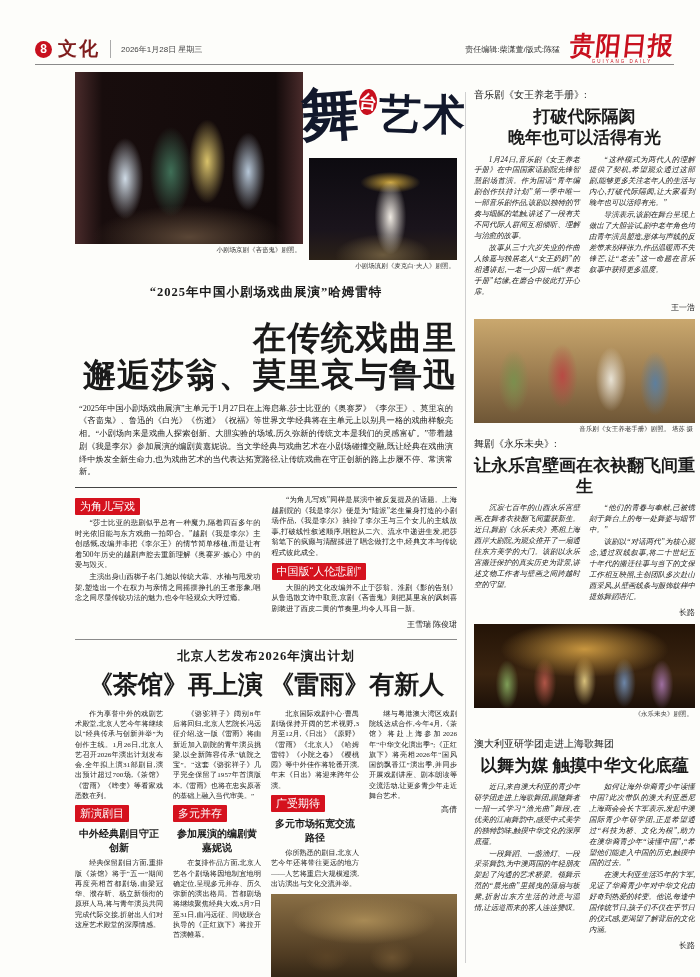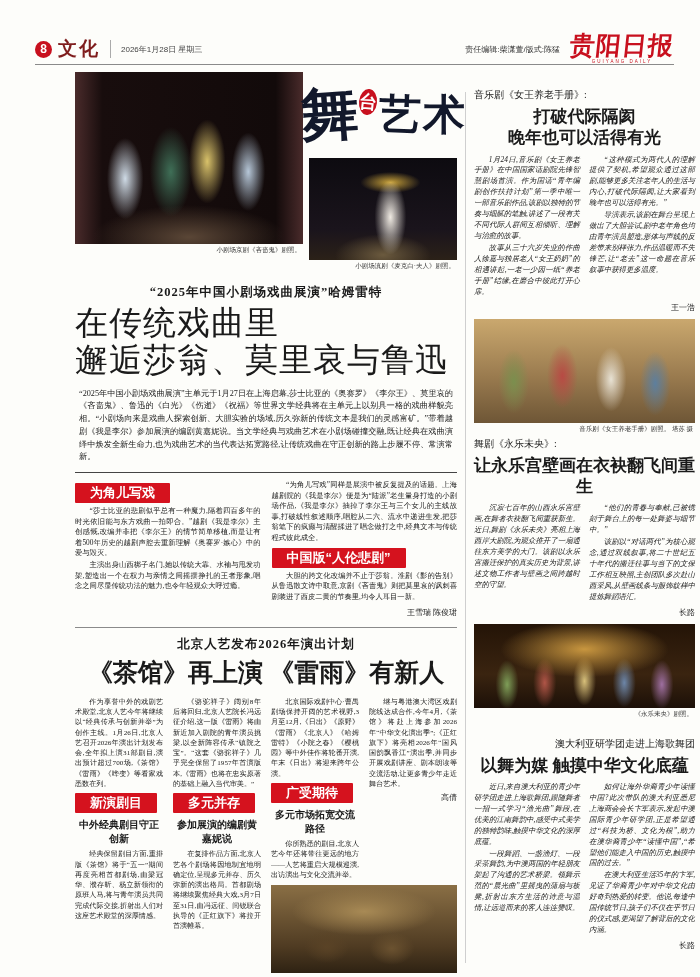--- a/index.html
+++ b/index.html
@@ -76,32 +76,32 @@
   .sl-wu{font-size:58px;color:#12182b;transform:rotate(-4deg);line-height:1;}
   .sl-tai{width:26px;height:26px;border-radius:50%;background:#c8101e;color:#fff;
           font-size:18px;display:flex;align-items:center;justify-content:center;
           margin:0 2px 26px 0;transform:rotate(6deg);}
   .sl-yi{font-size:42px;color:#12182b;line-height:1;transform:rotate(2deg);}
   .sl-shu{font-size:42px;color:#12182b;line-height:1;margin-left:2px;}
   
   .lead{margin-top:14px;}
   .kicker{font-size:12.5px;font-weight:bold;text-align:center;letter-spacing:1px;
           font-family:"Liberation Serif",serif;}
-  .lead-title{font-size:33px;font-weight:400;text-align:left;line-height:1.12;
-              letter-spacing:1px;margin-top:4px;
+  .lead-title{font-size:33px;font-weight:700;text-align:right;line-height:1.12;
+              letter-spacing:1px;margin-top:19px;
               font-family:"Liberation Sans",sans-serif;}
   .intro{font-size:8.2px;line-height:1.55;text-align:justify;margin:9px 4px 0 4px;
          font-family:"Liberation Serif",serif;}
   .intro-rule{border-top:1px solid #444;margin:8px 0 7px 0;}
   .cols3{display:flex;gap:11px;}
   .cols3 .col{flex:1;min-width:0;}
   .col p{margin:0 0 1px 0;font-size:7.3px;line-height:1.46;text-align:justify;
          text-indent:2em;font-family:"Liberation Serif",serif;}
   .col .badge, .bcol .badge{display:inline-block;background:#d5121e;color:#fff;
-        font-size:13px;font-weight:bold;padding:1px 15px;margin:3px 0 3px 0;border-radius:1px;}
+        font-size:11px;font-weight:normal;padding:1px 5px;margin:3px 0 3px 0;border-radius:1px;}
   .byline{font-size:8px;text-align:right;color:#222;margin-top:3px;
           font-family:Liberation Serif, serif;}
   .section-rule{border-top:1px solid #8a8a8a;margin:9px 0 8px 0;}
   
   .bottom-title{font-size:25px;font-weight:900;text-align:center;letter-spacing:0;
                 font-family:"Liberation Serif",serif;margin-top:3px;}
   .bgrid{display:grid;grid-template-columns:repeat(4,1fr);column-gap:10px;margin-top:8px;}
   .bcol{min-width:0;}
   .bcol.c1,.bcol.c2{grid-row:1/3;}
   .bcol p{margin:0 0 1px 0;font-size:7.1px;line-height:1.45;text-align:justify;
@@ -257,21 +257,21 @@
       </section>
 
       <figure class="r-photo rb-photo">
         <div class="photo">
             <div class="art art-pb"></div>
           </div>
         <figcaption>《永乐未央》剧照。</figcaption>
       </figure>
 
       <section class="r-art">
-        <div class="r-kicker" style="text-align:right;margin-top:19px;">澳大利亚研学团走进上海歌舞团</div>
+        <div class="r-kicker" style="text-align:left;margin-top:19px;">澳大利亚研学团走进上海歌舞团</div>
         <div class="r-title">以舞为媒 触摸中华文化底蕴</div>
         <div class="cols2">
           <div class="col">
               <p>近日,来自澳大利亚的青少年研学团走进上海歌舞团,跟随舞者一招一式学习“渔光曲”舞段,在优美的江南舞韵中,感受中式美学的独特韵味,触摸中华文化的深厚底蕴。</p>
               <p>一段舞蹈、一盏渔灯、一段采茶舞韵,为中澳两国的年轻朋友架起了沟通的艺术桥梁。领舞示范的“晨光曲”里摇曳的蒲扇与板凳,折射出东方生活的诗意与温情,让远道而来的客人连连赞叹。</p>
             </div>
           <div class="col">
               <p>如何让海外华裔青少年读懂中国?此次带队的澳大利亚悉尼上海商会会长卞军表示,发起中澳国际青少年研学团,正是希望通过“科技为桥、文化为根”,助力在澳华裔青少年“读懂中国”,“希望他们能走入中国的历史,触摸中国的过去。”</p>
               <p>在澳大利亚生活35年的卞军,见证了华裔青少年对中华文化由好奇到热爱的转变。他说,每逢中国传统节日,孩子们不仅在乎节日的仪式感,更渴望了解背后的文化内涵。</p>
             </div>

